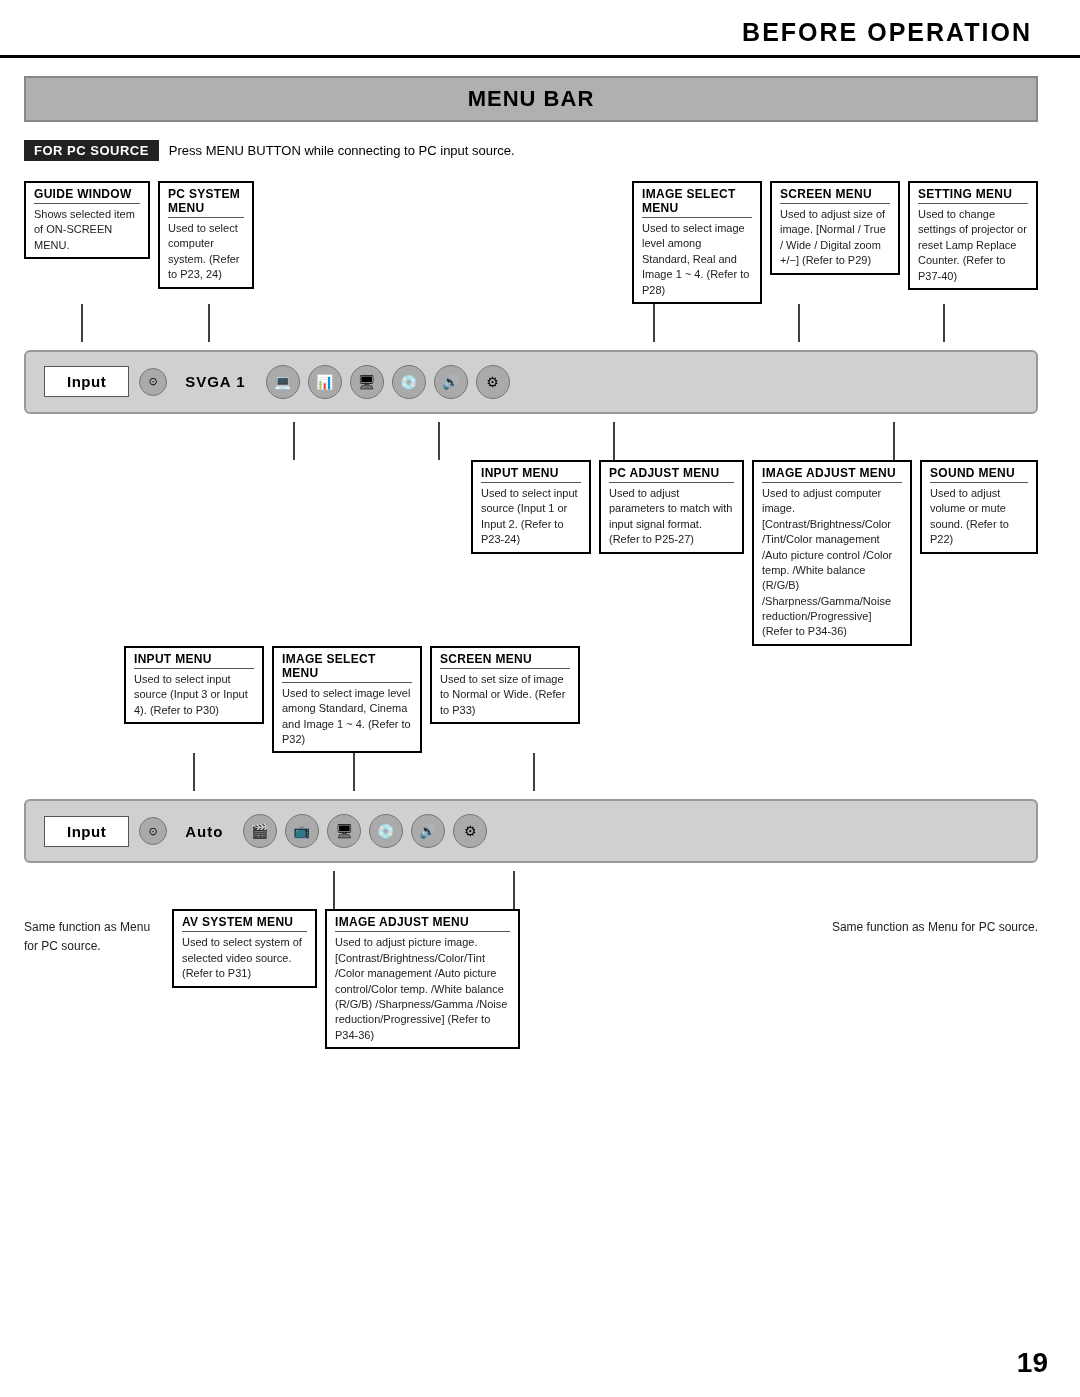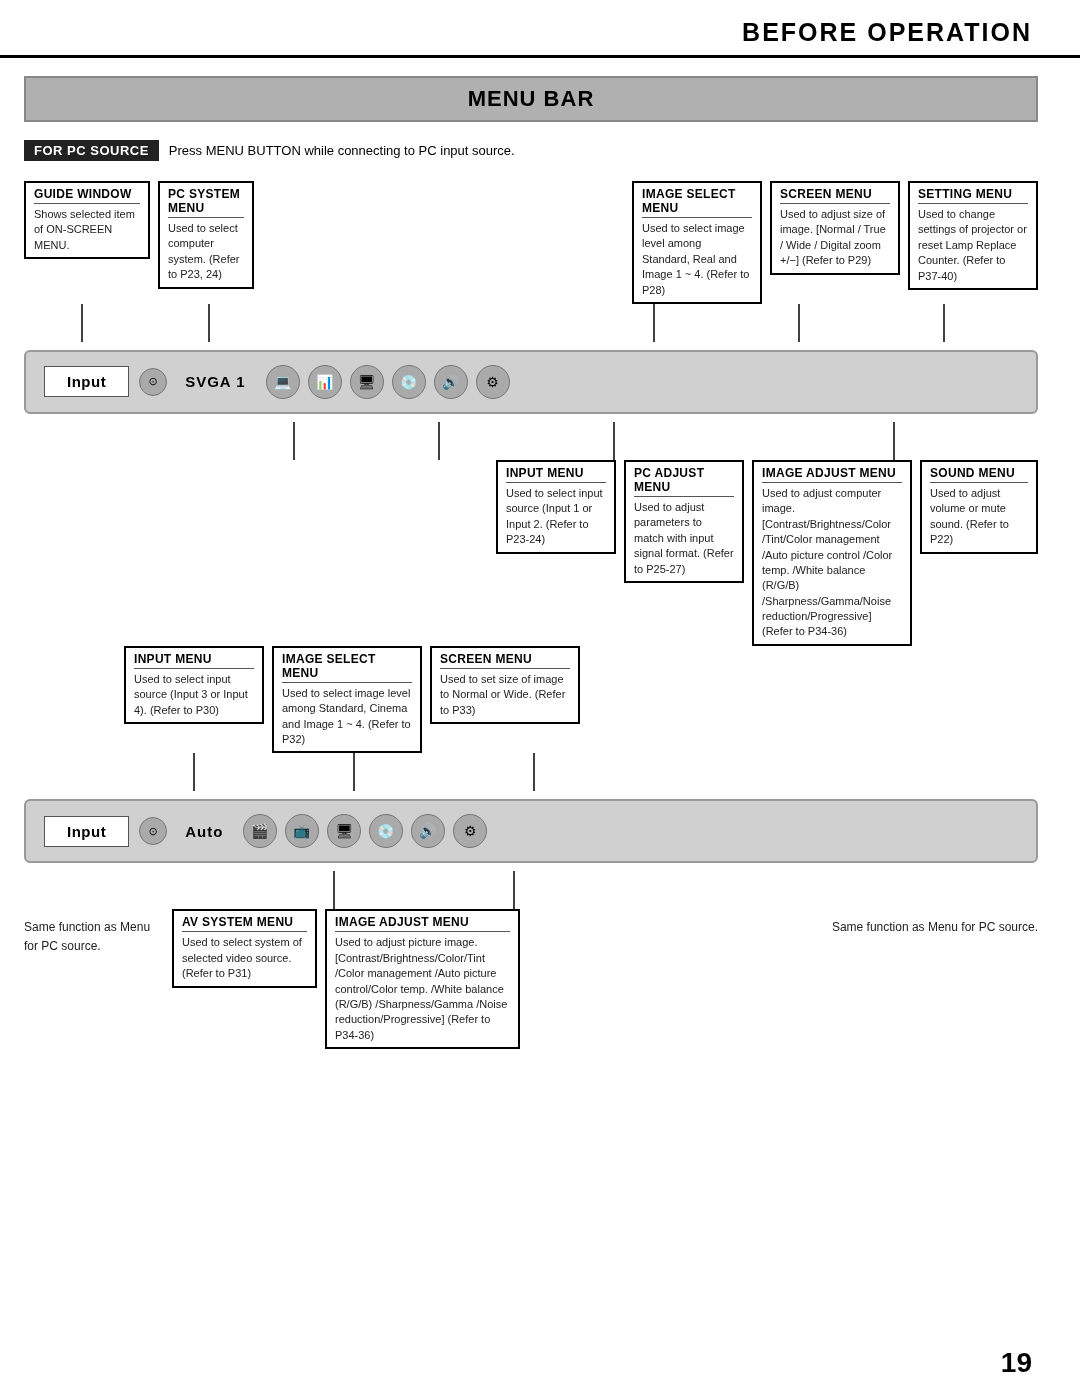--- a/index.html
+++ b/index.html
@@ -264,21 +264,21 @@
       <line x1="590" y1="0" x2="590" y2="38"></line>
 
       <line x1="870" y1="0" x2="870" y2="38"></line>
     </svg>
 
     <div style="display:flex; align-items:flex-start; justify-content:flex-end; gap:8px; position:relative; padding-left:200px;">
       <div class="menu-block" style="width:120px;">
         <span class="menu-block-title">INPUT MENU</span>
         <span class="menu-block-text">Used to select input source (Input 1 or Input 2. (Refer to P23-24)</span>
       </div>
-      <div class="menu-block" style="width:120px;">
+      <div class="menu-block" style="width:145px;">
         <span class="menu-block-title">PC ADJUST MENU</span>
         <span class="menu-block-text">Used to adjust parameters to match with input signal format. (Refer to P25-27)</span>
       </div>
       <div class="menu-block" style="width:160px;">
         <span class="menu-block-title">IMAGE ADJUST MENU</span>
         <span class="menu-block-text">Used to adjust computer image. [Contrast/Brightness/Color /Tint/Color management /Auto picture control /Color temp. /White balance (R/G/B) /Sharpness/Gamma/Noise reduction/Progressive] (Refer to P34-36)</span>
       </div>
       <div class="menu-block" style="width:118px;">
         <span class="menu-block-title">SOUND MENU</span>
         <span class="menu-block-text">Used to adjust volume or mute sound. (Refer to P22)</span>
@@ -353,13 +353,13 @@
 
       <div style="flex:1; padding-top:8px; text-align:right; padding-right:0;">
         <span class="annotation-text">Same function as Menu for PC source.</span>
       </div>
     </div>
 
   </div>
 
 </div>
 
-<div class="page-number" style="position:fixed; bottom:18px; right:48px;">19</div>
+<div class="page-number" style="position:fixed; bottom:18px; right:32px;">19</div>
 
 </body></html>

